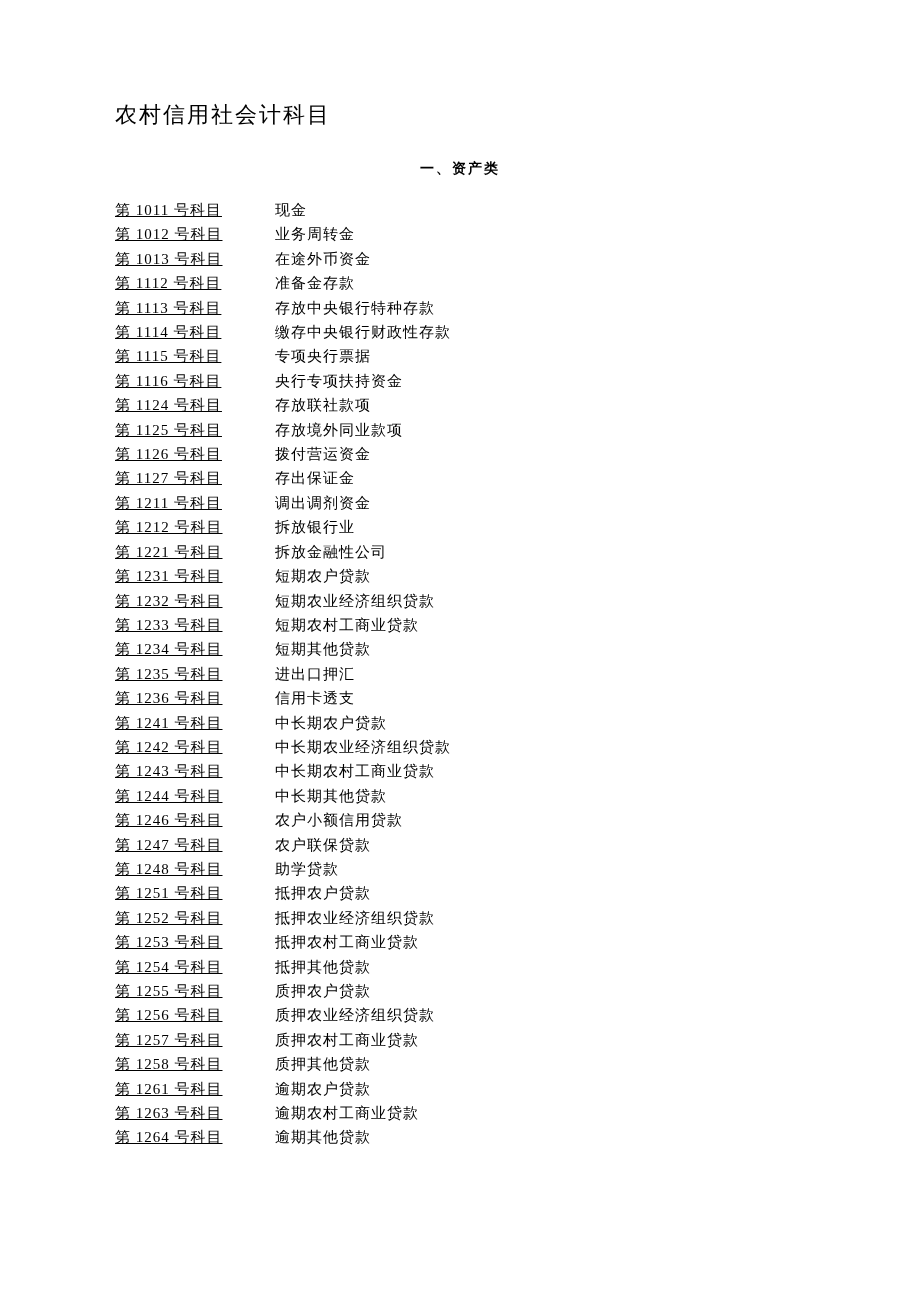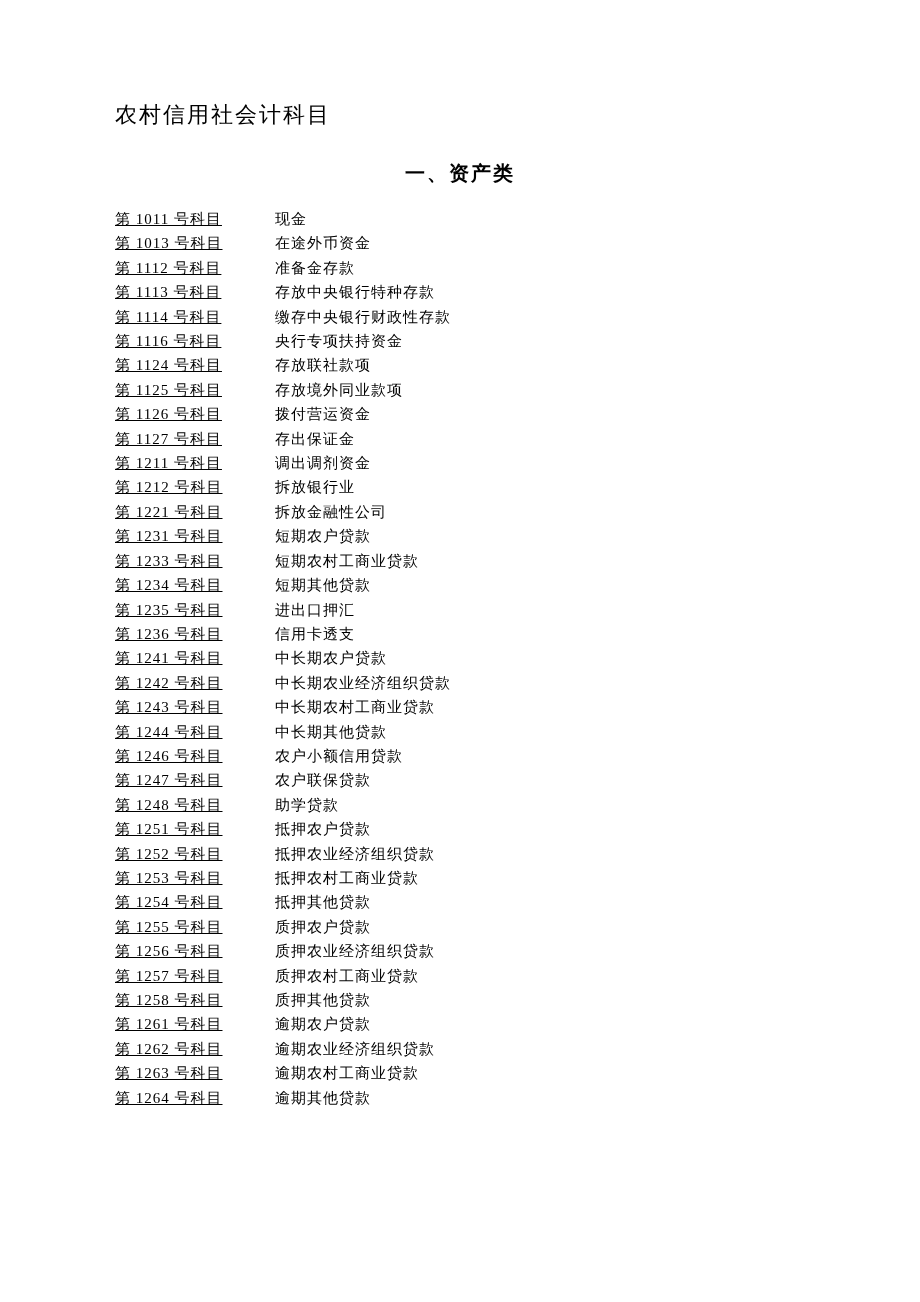--- a/index.html
+++ b/index.html
@@ -16,21 +16,21 @@
       color: #000000;
     }
     .title {
       font-size: 22px;
       font-weight: normal;
       letter-spacing: 2px;
       margin-bottom: 30px;
     }
     .subtitle {
       text-align: center;
-      font-size: 20px;
+      font-size: 14px;
       letter-spacing: 2px;
       margin-bottom: 20px;
     }
     .rows {
       font-size: 15px;
       line-height: 24.4px;
     }
     .row {
       display: flex;
       white-space: nowrap;
@@ -48,36 +48,44 @@
 <body>
 
 <h1 class="title">农村信用社会计科目</h1>
 <h2 class="subtitle">一、资产类</h2>
 <div class="rows" id="rows-container">
     <div class="row">
       <span class="col-code">第 1011 号科目</span>
       <span class="col-name">现金</span>
     </div>
     <div class="row">
+      <span class="col-code">第 1012 号科目</span>
+      <span class="col-name">业务周转金</span>
+    </div>
+    <div class="row">
       <span class="col-code">第 1013 号科目</span>
       <span class="col-name">在途外币资金</span>
     </div>
     <div class="row">
       <span class="col-code">第 1112 号科目</span>
       <span class="col-name">准备金存款</span>
     </div>
     <div class="row">
       <span class="col-code">第 1113 号科目</span>
       <span class="col-name">存放中央银行特种存款</span>
     </div>
     <div class="row">
       <span class="col-code">第 1114 号科目</span>
       <span class="col-name">缴存中央银行财政性存款</span>
     </div>
     <div class="row">
+      <span class="col-code">第 1115 号科目</span>
+      <span class="col-name">专项央行票据</span>
+    </div>
+    <div class="row">
       <span class="col-code">第 1116 号科目</span>
       <span class="col-name">央行专项扶持资金</span>
     </div>
     <div class="row">
       <span class="col-code">第 1124 号科目</span>
       <span class="col-name">存放联社款项</span>
     </div>
     <div class="row">
       <span class="col-code">第 1125 号科目</span>
       <span class="col-name">存放境外同业款项</span>
@@ -100,20 +108,24 @@
     </div>
     <div class="row">
       <span class="col-code">第 1221 号科目</span>
       <span class="col-name">拆放金融性公司</span>
     </div>
     <div class="row">
       <span class="col-code">第 1231 号科目</span>
       <span class="col-name">短期农户贷款</span>
     </div>
     <div class="row">
+      <span class="col-code">第 1232 号科目</span>
+      <span class="col-name">短期农业经济组织贷款</span>
+    </div>
+    <div class="row">
       <span class="col-code">第 1233 号科目</span>
       <span class="col-name">短期农村工商业贷款</span>
     </div>
     <div class="row">
       <span class="col-code">第 1234 号科目</span>
       <span class="col-name">短期其他贷款</span>
     </div>
     <div class="row">
       <span class="col-code">第 1235 号科目</span>
       <span class="col-name">进出口押汇</span>
@@ -178,24 +190,20 @@
       <span class="col-code">第 1257 号科目</span>
       <span class="col-name">质押农村工商业贷款</span>
     </div>
     <div class="row">
       <span class="col-code">第 1258 号科目</span>
       <span class="col-name">质押其他贷款</span>
     </div>
     <div class="row">
       <span class="col-code">第 1261 号科目</span>
       <span class="col-name">逾期农户贷款</span>
-    </div>
-    <div class="row">
-      <span class="col-code">第 1262 号科目</span>
-      <span class="col-name">逾期农业经济组织贷款</span>
     </div>
     <div class="row">
       <span class="col-code">第 1263 号科目</span>
       <span class="col-name">逾期农村工商业贷款</span>
     </div>
     <div class="row">
       <span class="col-code">第 1264 号科目</span>
       <span class="col-name">逾期其他贷款</span>
     </div>
   </div>

